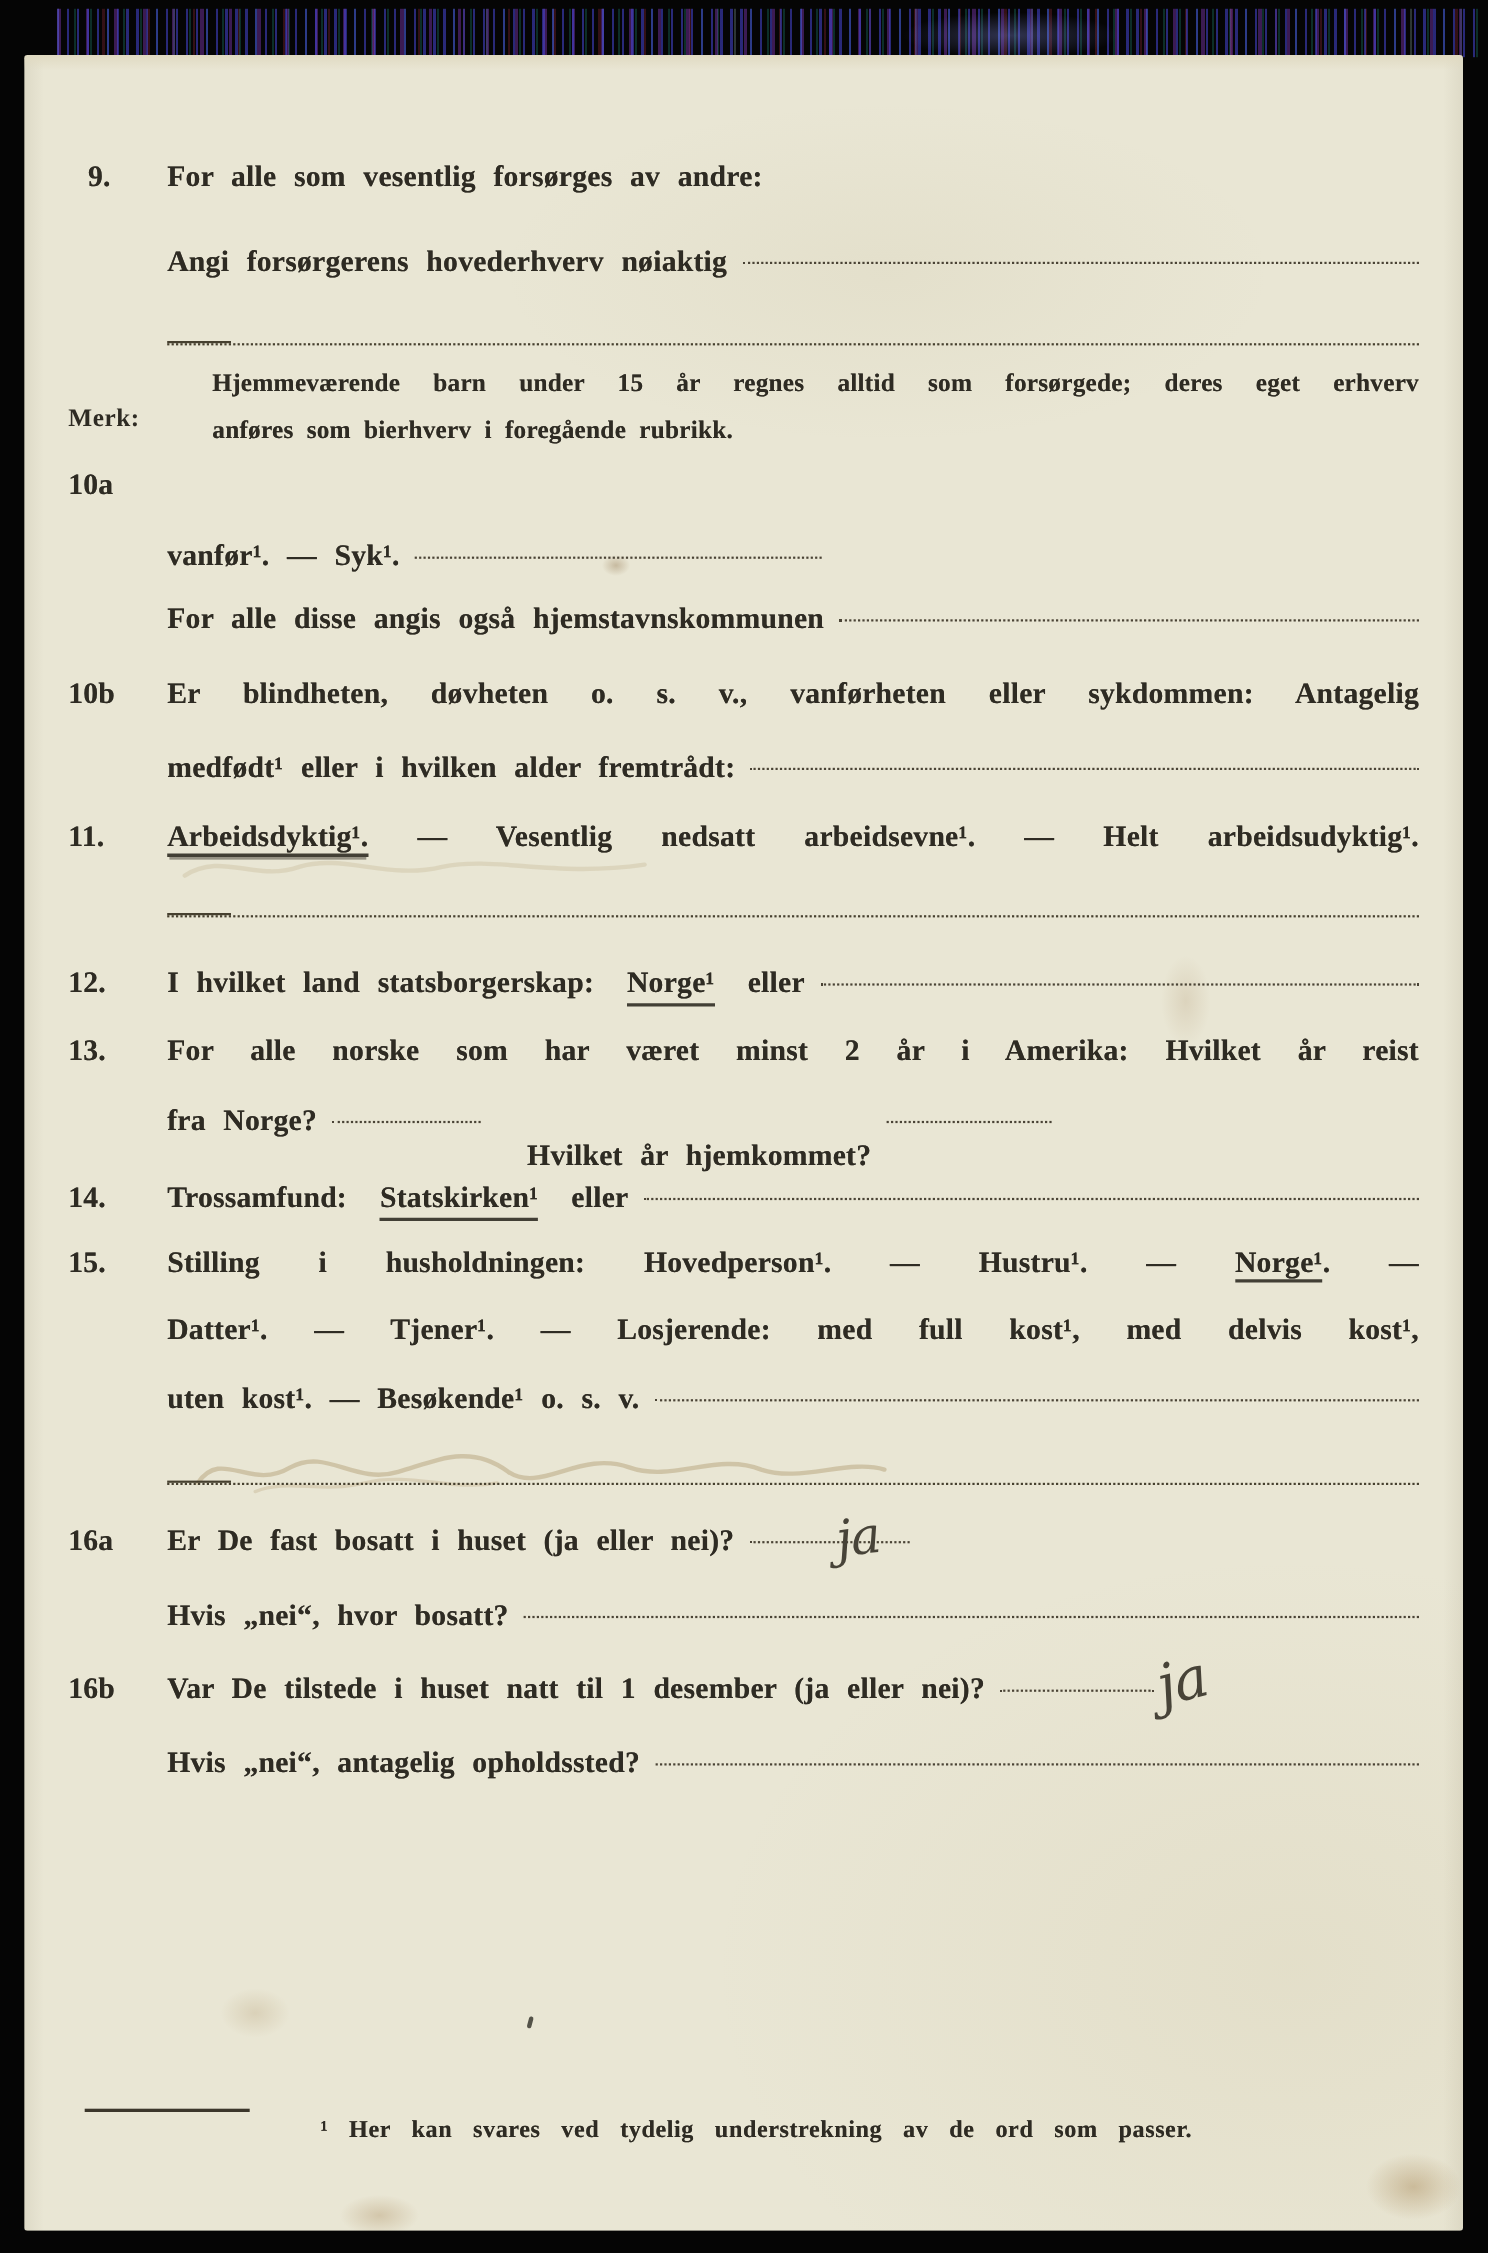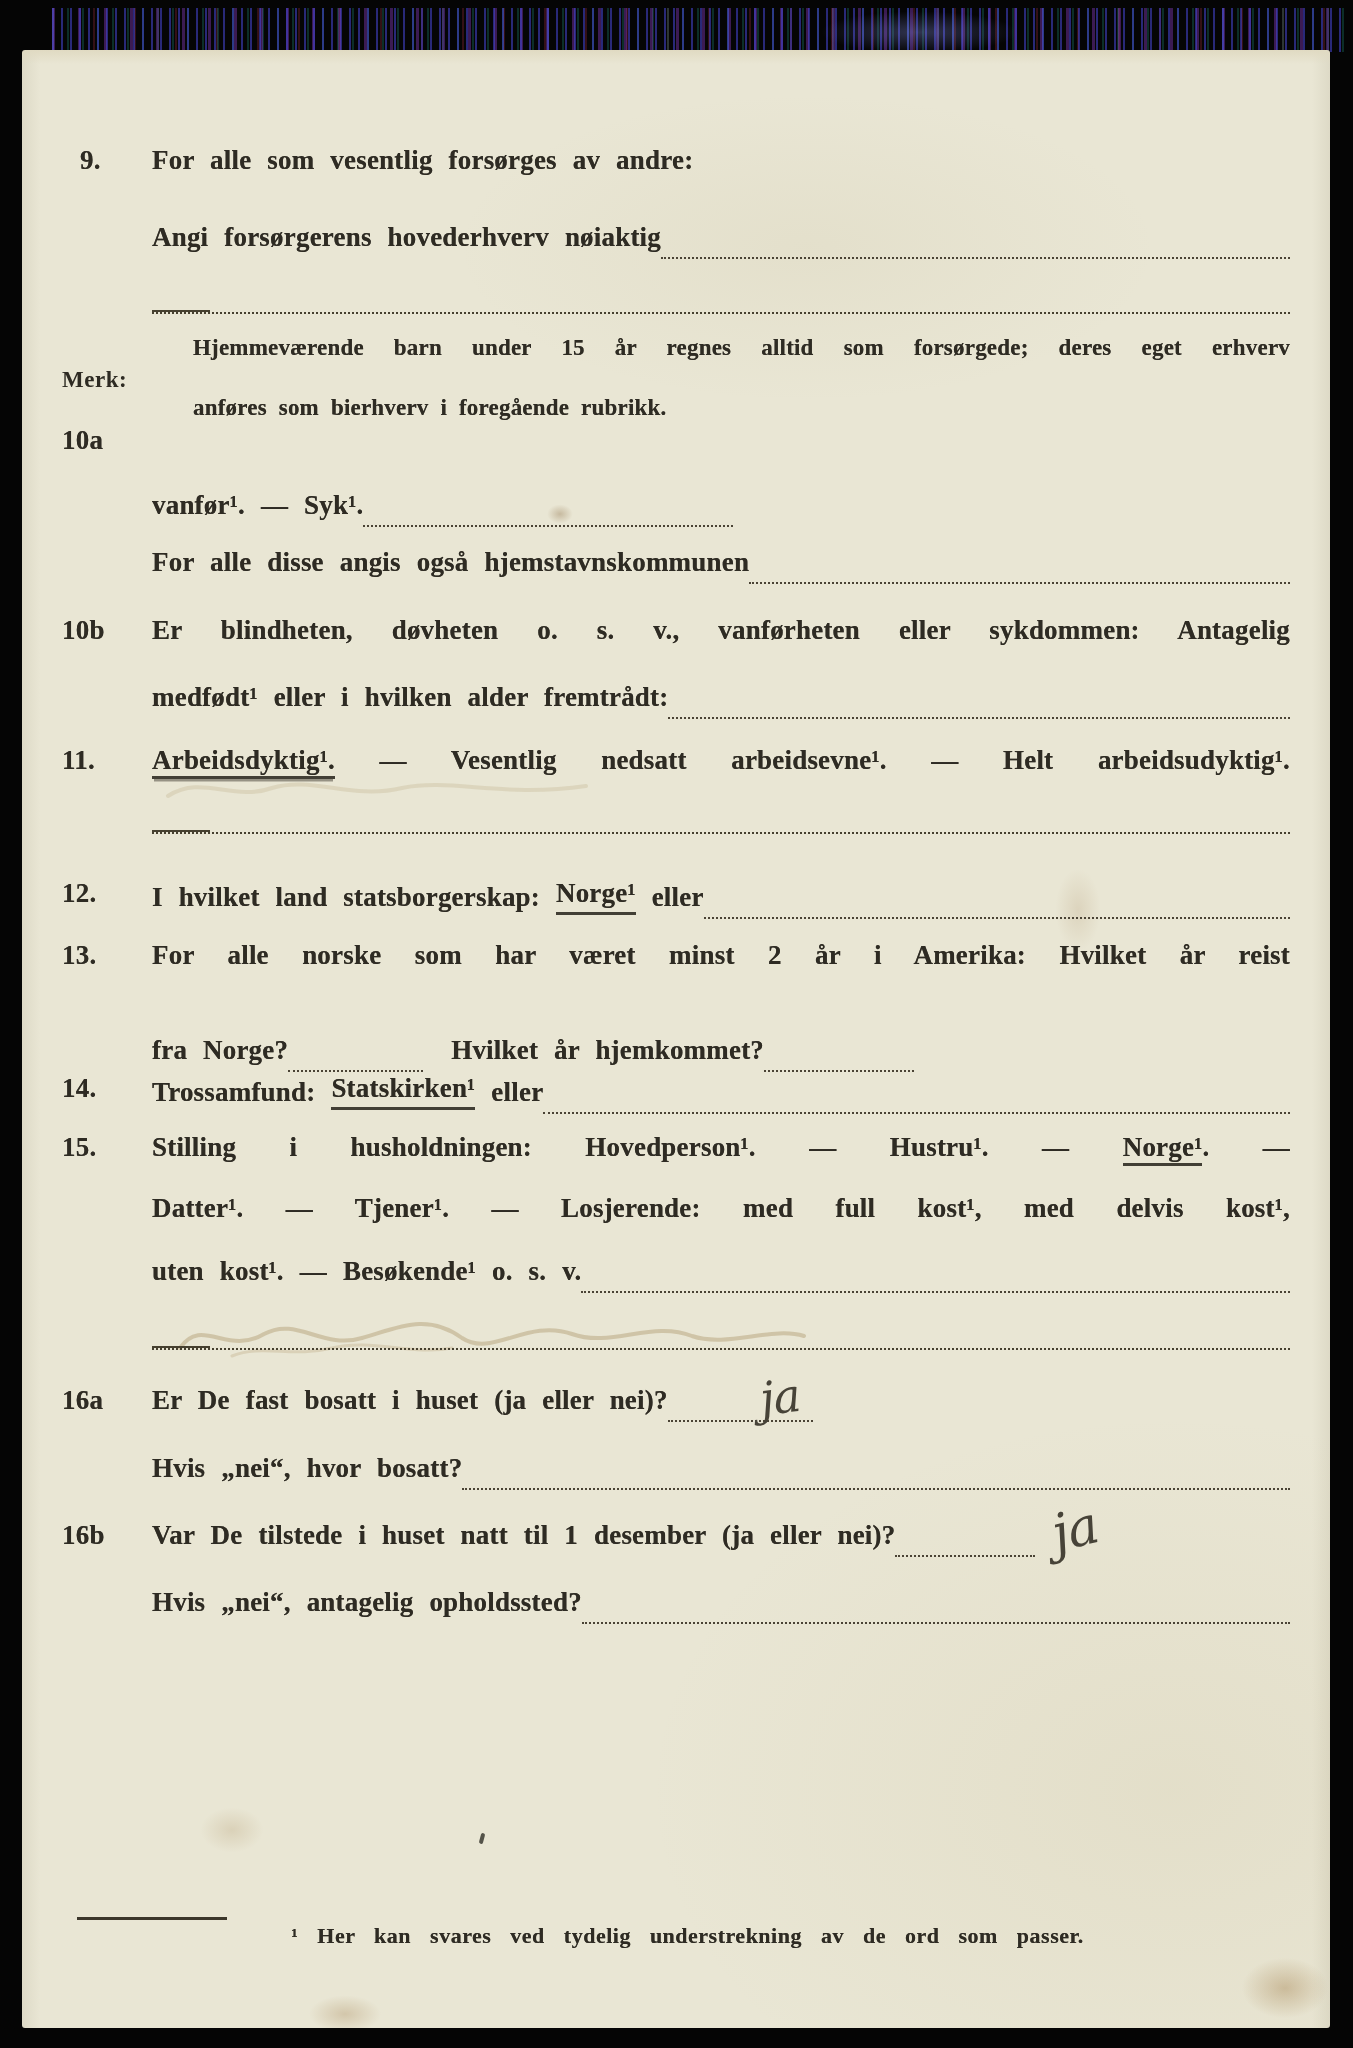--- a/index.html
+++ b/index.html
@@ -29,21 +29,21 @@
       linear-gradient(90deg, rgba(120,110,80,.10) 0, rgba(120,110,80,0) 18px),
       linear-gradient(270deg, rgba(120,110,80,.10) 0, rgba(120,110,80,0) 18px);
   }
   .row{position:absolute;left:130px;right:40px;
        font:700 27px/36px "Liberation Serif","DejaVu Serif",serif;
        color:#2e2b23;letter-spacing:.2px;word-spacing:9px;
        text-shadow:0 0 .6px rgba(46,43,35,.7);}
   .row .num{position:absolute;left:-90px;top:0;width:86px;word-spacing:0;}
   .row .num.indent{left:-72px;}
   .just{text-align:justify;text-align-last:justify;}
-  .flexrow{display:flex;align-items:flex-end;}
+  .flexrow{display:flex;align-items:flex-start;gap:14px;}
   .flexrow .txt{white-space:pre;flex:0 0 auto;}
   .dots{flex:1 1 auto;height:15px;border-bottom:2.6px dotted #4a4335;position:relative;top:4px;}
   .dots.w370{flex:0 0 370px;}
   .dots.w135{flex:0 0 135px;}
   .dots.w150{flex:0 0 150px;}
   .dots.w145{flex:0 0 145px;}
   .dots.w140{flex:0 0 140px;}
   .spacer{flex:1 1 auto;}
   .ml{margin-left:28px;margin-top:32px;}
   .rule{position:absolute;left:130px;right:40px;height:0;border-bottom:2.6px dotted #46402f;}
@@ -80,21 +80,21 @@
     <div class="row flexrow" style="top:169px">
       <span class="txt">Angi forsørgerens hovederhverv nøiaktig</span>
       <span class="dots"></span>
     </div>
     <div class="rule" style="top:262px"></div>
 
     <span class="merk-label">Merk:</span>
     <div class="row small just" style="top:283px;left:171px">
       <span>Hjemmeværende barn under 15 år regnes alltid som forsørgede; deres eget erhverv</span>
     </div>
-    <div class="row small" style="top:343px;left:171px">
+    <div class="row small" style="top:326px;left:171px">
       <span>anføres som bierhverv i foregående rubrikk.</span>
     </div>
 
     <div class="row just" style="top:372px">
       <span class="num">10a</span>
     </div>
     <div class="row flexrow" style="top:437px">
       <span class="txt">vanfør¹. — Syk¹.</span>
       <span class="dots w370"></span>
       <span class="spacer"></span>

